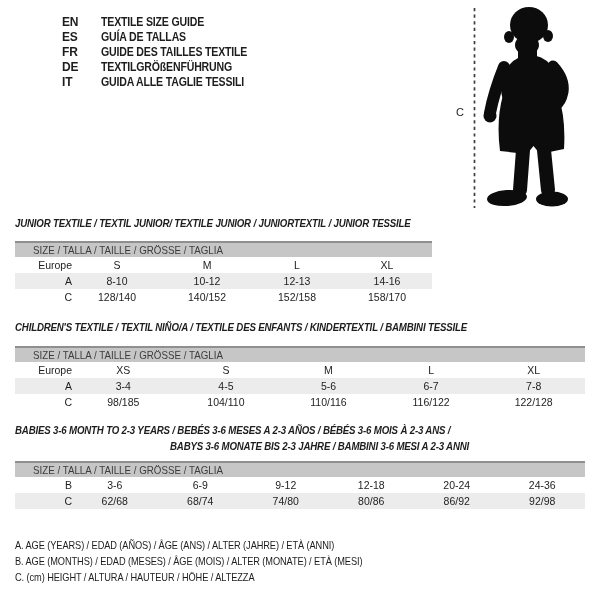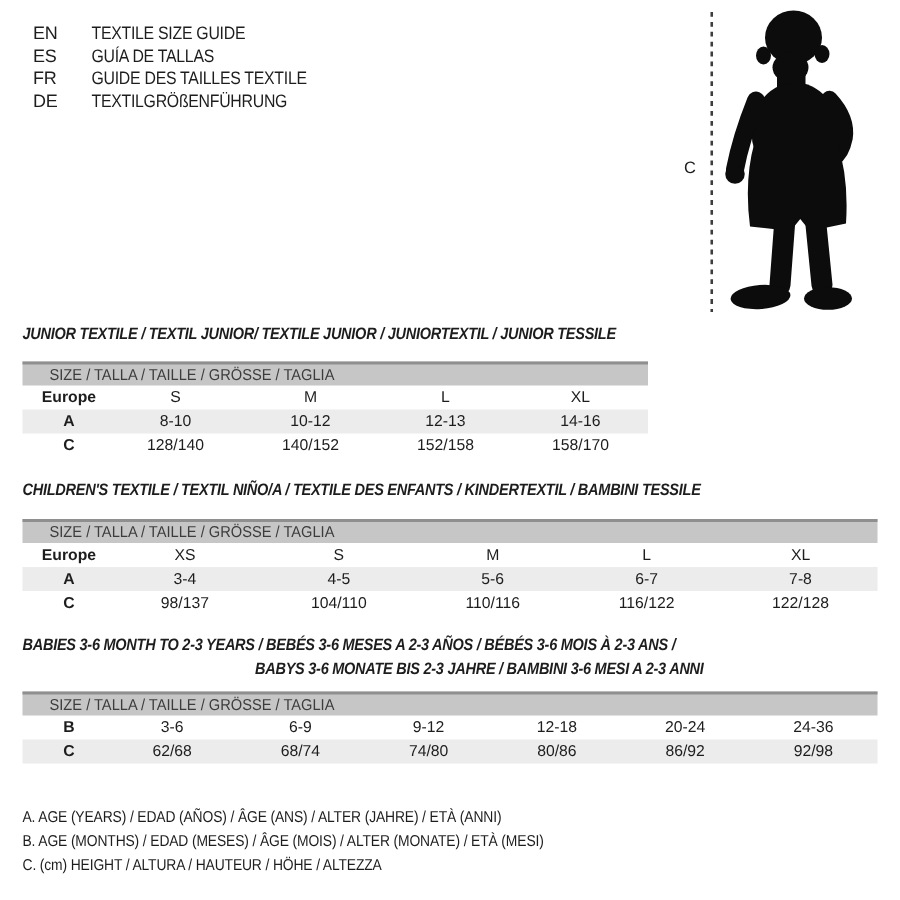--- a/index.html
+++ b/index.html
@@ -6,21 +6,21 @@
   .canvas{
     position:relative;width:600px;height:600px;background:#ffffff;overflow:hidden;
     font-family:"Liberation Sans", sans-serif;color:#1d1d1d;
   }
   
   .cx{display:inline-block;transform:scaleX(0.88);transform-origin:0 50%;white-space:nowrap;}
   .cx93{display:inline-block;transform:scaleX(0.93);transform-origin:0 50%;white-space:nowrap;}
 
   
   .lang-block{position:absolute;left:22px;top:15px;}
-  .lang-row{height:15px;line-height:15px;font-size:12px;font-weight:normal;letter-spacing:-.2px;}
+  .lang-row{height:15px;line-height:15px;font-size:12px;font-weight:bold;letter-spacing:-.2px;margin-left:40px;}
   .lang-code{display:inline-block;width:36px;}
 
   
   .figure-wrap{position:absolute;left:430px;top:0;width:170px;height:230px;}
   .measure-label{position:absolute;left:456px;top:106px;font-size:11px;line-height:12px;font-weight:normal;color:#1d1d1d;}
 
   
   .tbl-title{position:absolute;left:15px;font-size:11px;font-weight:bold;letter-spacing:-.2px;line-height:15.5px;font-style:italic;}
   #title-0{top:216px;}
   #title-1{top:320px;}
@@ -31,21 +31,21 @@
   #table-0{top:241px;width:417px;}
   #table-1{top:346px;width:570px;}
   #table-2{top:461px;width:570px;}
   .thead{
     height:14px;line-height:14px;background:var(--hdr-bg,#c6c6c6);
     border-top:2px solid var(--hdr-border,#8f8f8f);
     color:#3c3c3c;padding-left:18px;overflow:hidden;
   }
   .trow{display:flex;height:16px;line-height:16px;}
   .trow.shaded{background:var(--row-bg,#ececec);}
-  .tlabel{width:57px;box-sizing:border-box;padding-left:5px;text-align:center;font-weight:bold;}
+  .tlabel{width:57px;box-sizing:border-box;padding-left:5px;text-align:right;}
   .tcell{flex:1;text-align:center;}
 
   
   .legend-block{position:absolute;left:15px;top:537px;}
   .legend-line{height:16px;line-height:16px;font-size:10.5px;font-weight:normal;letter-spacing:-.1px;}
 </style>
 </head>
 <body>
 
 <div class="canvas">
@@ -59,20 +59,24 @@
       <span class="lang-code">ES</span>
       <span class="cx">GUÍA DE TALLAS</span>
     </div>
     <div class="lang-row">
       <span class="lang-code">FR</span>
       <span class="cx">GUIDE DES TAILLES TEXTILE</span>
     </div>
     <div class="lang-row">
       <span class="lang-code">DE</span>
       <span class="cx">TEXTILGRÖßENFÜHRUNG</span>
+    </div>
+    <div class="lang-row">
+      <span class="lang-code">IT</span>
+      <span class="cx">GUIDA ALLE TAGLIE TESSILI</span>
     </div>
   </div>
 
   <div class="figure-wrap">
     <svg width="170" height="230" viewBox="0 0 170 230" aria-hidden="true">
       <line x1="44.5" y1="8" x2="44.5" y2="208" stroke="#3d3d3d" stroke-width="1.7" stroke-dasharray="3.2 3.4"></line>
       <g fill="#0c0c0c" stroke="none">
         <ellipse cx="99" cy="25" rx="19" ry="18"></ellipse>
         <ellipse cx="79" cy="37" rx="5" ry="6"></ellipse>
         <ellipse cx="118" cy="36" rx="5" ry="6"></ellipse>
@@ -140,21 +144,21 @@
       <div class="trow shaded">
         <div class="tlabel">A</div>
         <div class="tcell">3-4</div>
         <div class="tcell">4-5</div>
         <div class="tcell">5-6</div>
         <div class="tcell">6-7</div>
         <div class="tcell">7-8</div>
       </div>
       <div class="trow">
         <div class="tlabel">C</div>
-        <div class="tcell">98/137</div>
+        <div class="tcell">98/185</div>
         <div class="tcell">104/110</div>
         <div class="tcell">110/116</div>
         <div class="tcell">116/122</div>
         <div class="tcell">122/128</div>
       </div>
     </div>
   <div class="stable" id="table-2">
       <div class="thead"><span class="cx93">SIZE / TALLA / TAILLE / GRÖSSE / TAGLIA</span></div>
       <div class="trow">
         <div class="tlabel">B</div>

